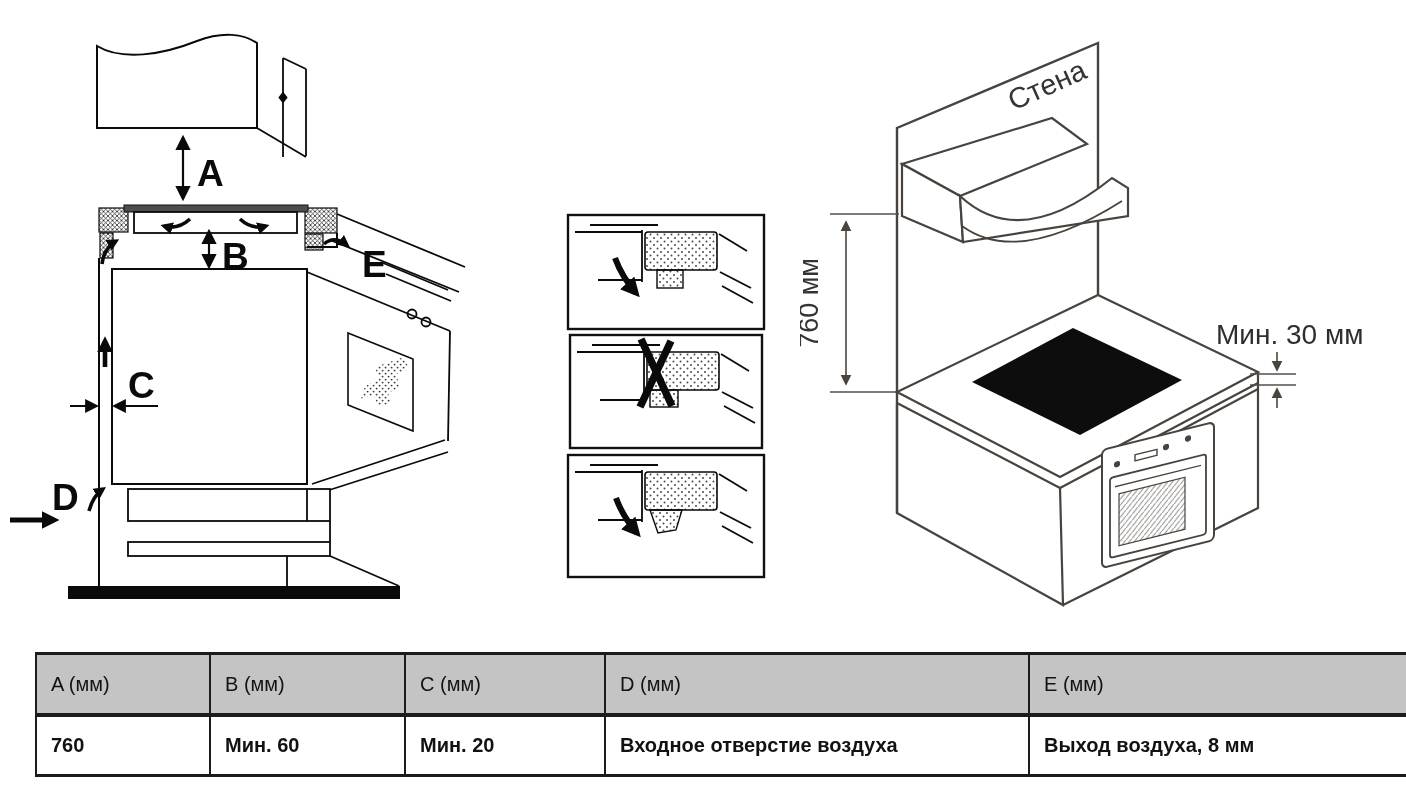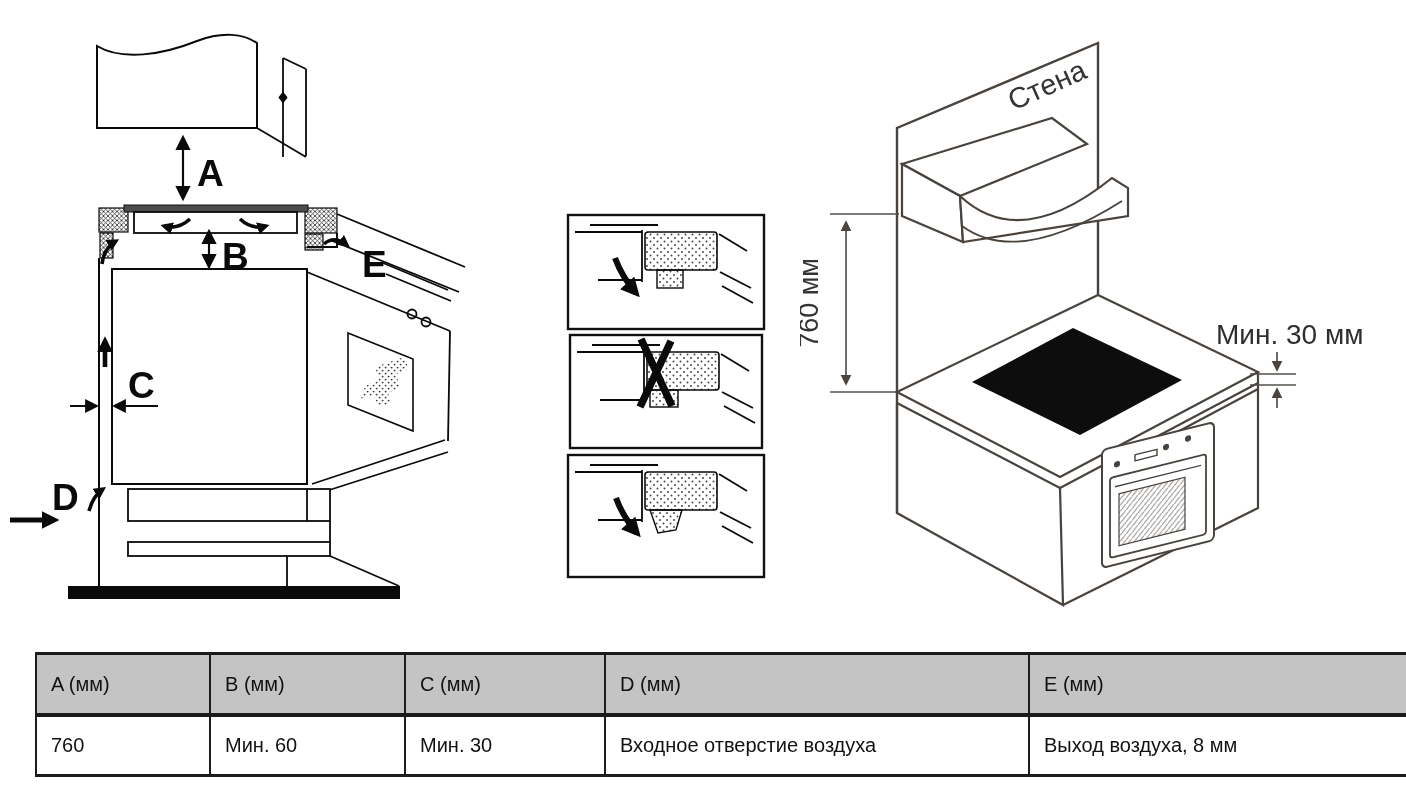--- a/index.html
+++ b/index.html
@@ -6,21 +6,21 @@
   .stage{position:relative;width:1406px;height:798px;background:#ffffff;overflow:hidden;
          font-family:"Liberation Sans", sans-serif;}
   .diag{position:absolute;}
   svg text{font-family:"Liberation Sans", sans-serif;}
   .dimlabel{font-weight:700;font-size:37px;fill:#0a0a0a;}
   table.dims{position:absolute;left:3px;top:652px;width:1399px;border-collapse:collapse;
              table-layout:fixed;font-size:20px;color:#121212;margin-left:32px;}
   table.dims th, table.dims td{border:2px solid #1c1c1c;text-align:left;
              padding:0 0 0 14px;font-weight:400;white-space:nowrap;overflow:hidden;}
   table.dims th{background:#c4c4c4;height:58px;border-top:3px solid #1c1c1c;border-bottom:4px solid #1c1c1c;}
-  table.dims td{background:#ffffff;height:57px;border-bottom:3px solid #1c1c1c;}
+  table.dims td{background:#ffffff;height:57px;border-bottom:3px solid #1c1c1c;font-weight:bold;}
   col.c1{width:174px} col.c2{width:195px} col.c3{width:200px} col.c4{width:424px} col.c5{width:406px}
 </style>
 </head>
 <body>
 
 <div class="stage">
 
   <svg class="diag" style="left:0;top:0" width="480" height="625" viewBox="0 0 480 625">
     <defs>
       <marker id="arrL" viewBox="0 0 10 10" refX="8.5" refY="5" markerWidth="7" markerHeight="7" orient="auto-start-reverse">
@@ -247,20 +247,20 @@
         <tr>
       <th>A (мм)</th>
       <th>B (мм)</th>
       <th>C (мм)</th>
       <th>D (мм)</th>
       <th>E (мм)</th>
     </tr>
     <tr>
       <td>760</td>
       <td>Мин. 60</td>
-      <td>Мин. 30</td>
+      <td>Мин. 20</td>
       <td>Входное отверстие воздуха</td>
       <td>Выход воздуха, 8 мм</td>
     </tr>
   </tbody>
     </table>
 
 </div>
 
 </body></html>

